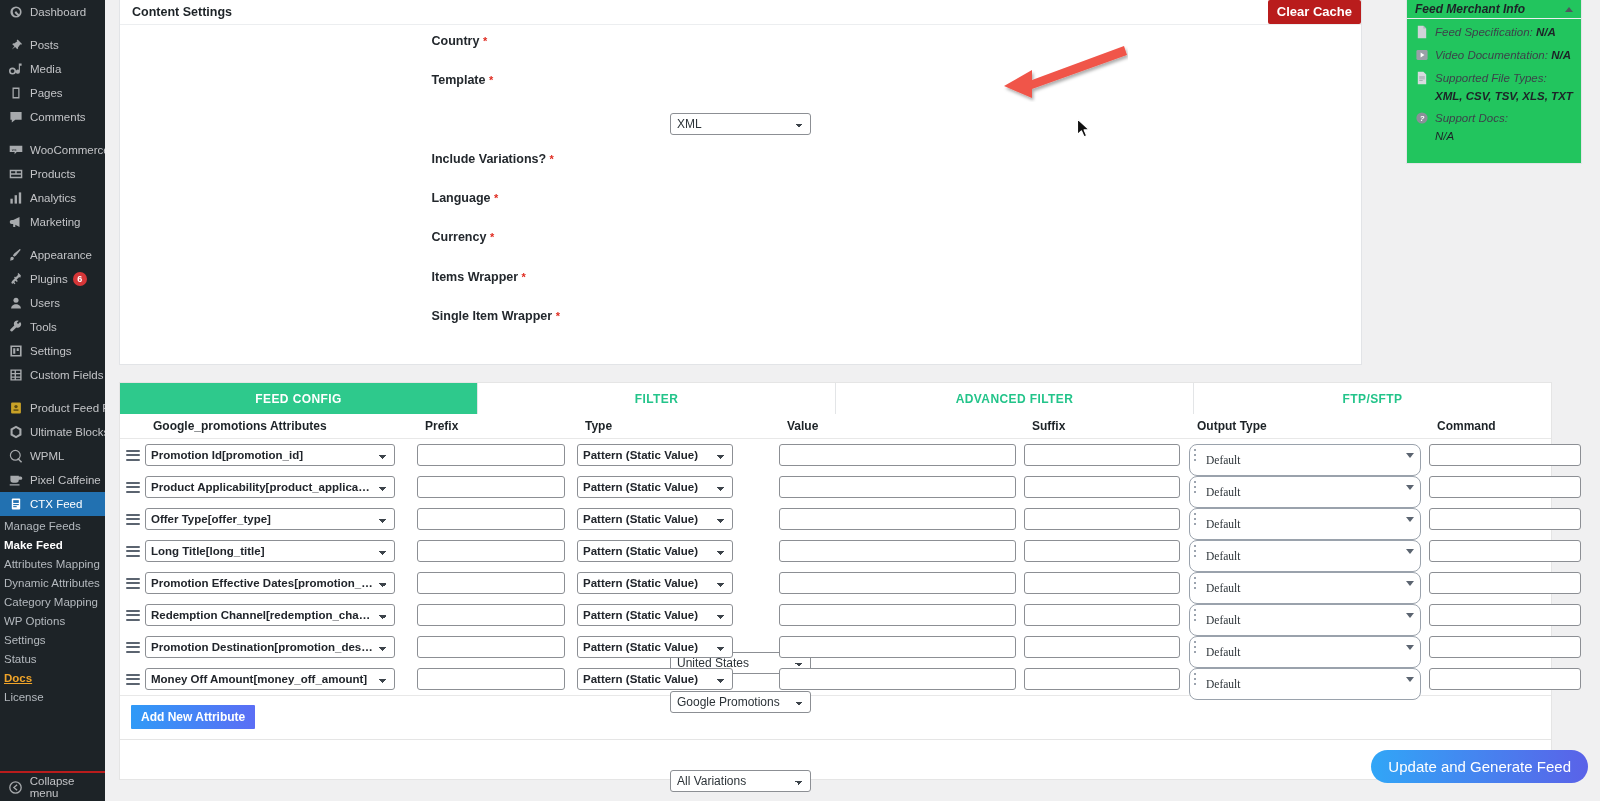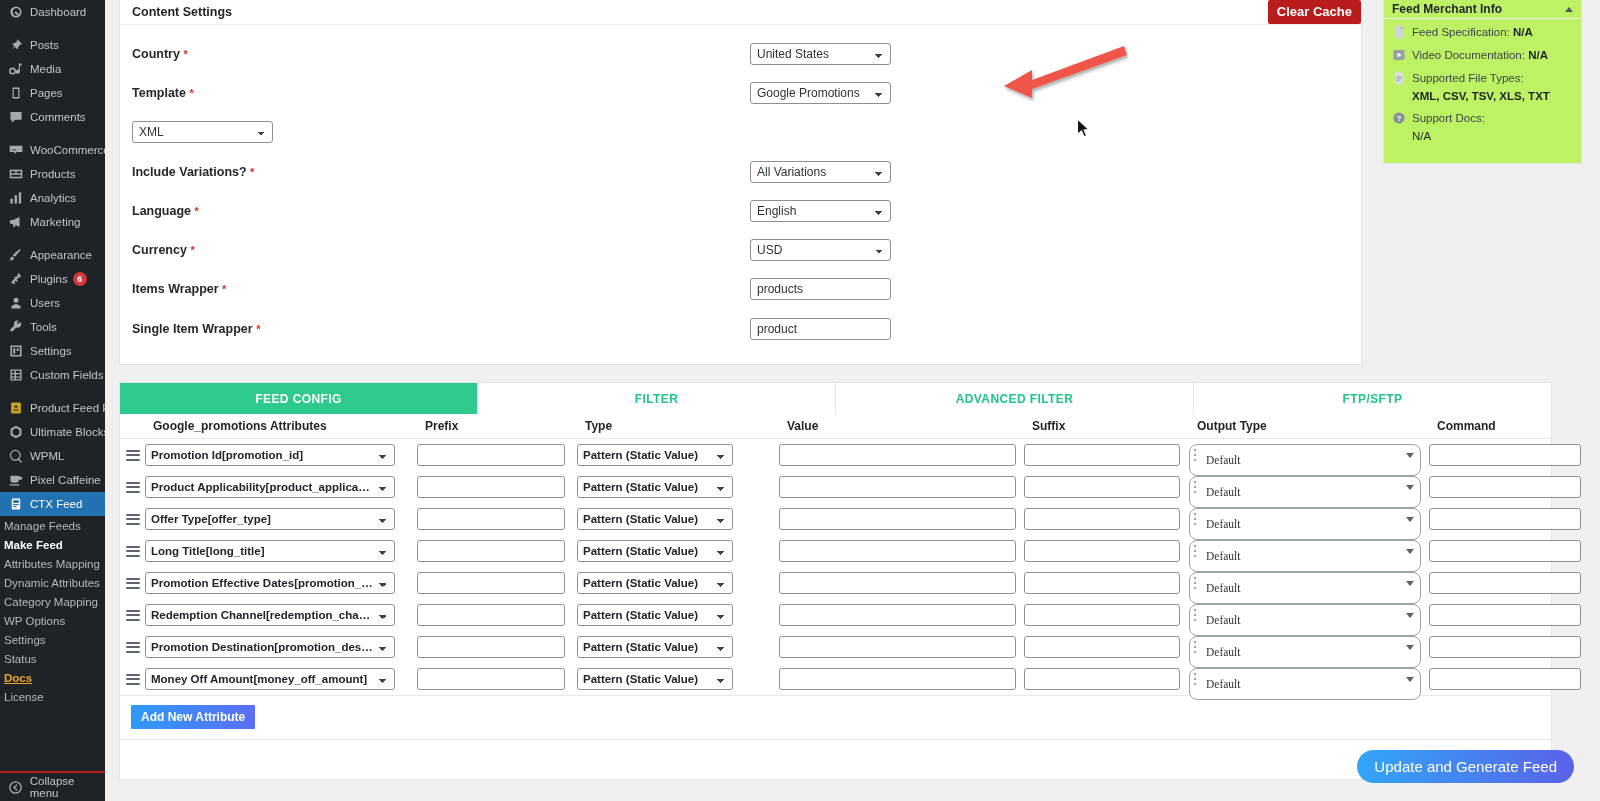--- a/index.html
+++ b/index.html
@@ -121,20 +121,21 @@
     padding: 5px 9px;
     border: none;
     border-radius: 2px;
     cursor: pointer;
     line-height: 1.1;
   }
   .form-body { padding: 9px 12px 16px 12px; }
   .frow {
     display: flex; align-items: center;
     height: 39.3px;
+    flex-direction: column;
   }
   .flabel {
     width: 618px;
     font-weight: bold;
     font-size: 12.5px;
     color: #23282d;
     flex: 0 0 618px;
   }
   .req { color: #e02b20; font-size: 11px; }
   .fctl { flex: 1 1 auto; }
@@ -299,39 +300,40 @@
   .blankpanel {
     margin-top: 0px;
     background: #fff;
     border: 1px solid #e5e5e5;
     border-top: none;
     width: 1433px;
     height: 40px;
   }
   .btn-update {
     position: absolute;
-    right: 26px; bottom: 18px;
+    right: 12px; bottom: 18px;
     background: linear-gradient(90deg, #31a6f7 0%, #5a62e8 100%);
     color: #fff;
     border: none;
     border-radius: 17px;
     font-size: 15px;
     padding: 8px 17px;
     cursor: pointer;
     font-family: "Liberation Sans", sans-serif;
   }
 
   
   .rightpanel {
     position: absolute;
     right: 18px; top: 0px;
-    width: 199px;
-    background: #bef264;
+    width: 176px;
+    background: #22c55e;
     border: 1px solid #e2e4e7;
     border-top: none;
+    font-style: italic;
   }
   .rp-head {
     height: 19px;
     display: flex; align-items: center; justify-content: space-between;
     padding: 0 8px;
     font-weight: bold;
     font-size: 12px;
     border-bottom: 1px solid #eceef0;
   }
   .rp-body { padding: 6px 8px 12px 8px; }

